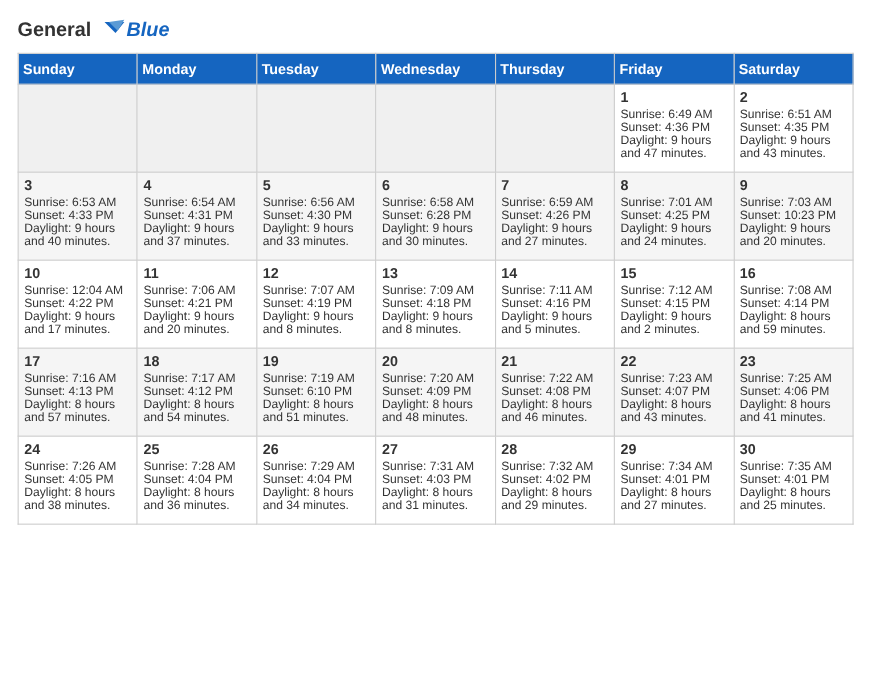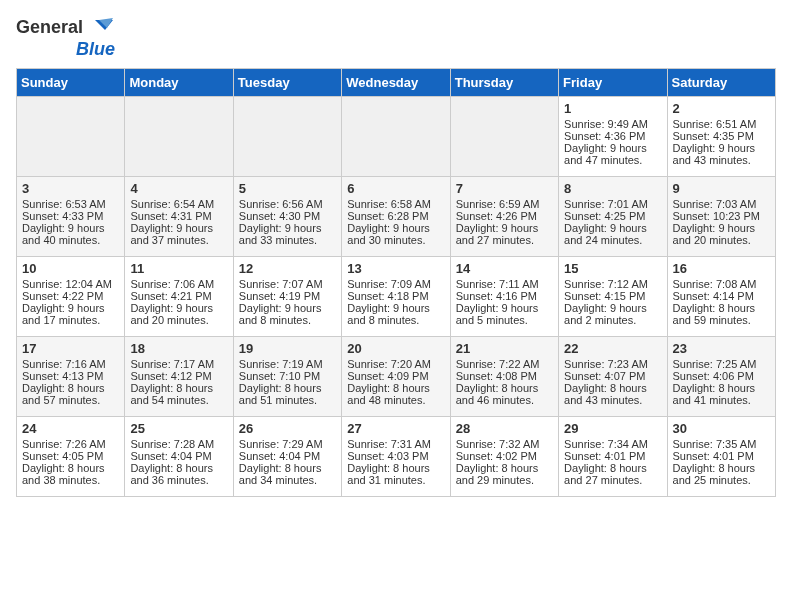--- a/index.html
+++ b/index.html
@@ -66,21 +66,21 @@
     }
     .cell-empty {
       background: #f0f0f0 !important;
     }
   </style>
 </head>
 <body>
 
 <div class="header">
   <div class="logo">
-  <div style="display:flex;flex-direction:column;align-items:flex-end;">
+  <div style="display:flex;flex-direction:row;align-items:center;">
     <div style="display:flex;align-items:center;">
       <div style="font-size:18px;font-weight:bold;color:#333;line-height:1.1;">General</div>
       <svg width="30" height="24" viewBox="0 0 30 24" style="margin-left:2px;">
         <polygon points="10,4 28,4 20,14" fill="#1565c0"></polygon>
         <polygon points="14,4 28,2 22,12" fill="#5b9bd5"></polygon>
       </svg>
     </div>
     <div style="font-size:18px;font-weight:bold;color:#1565c0;line-height:1.1;font-style:italic;">Blue</div>
   </div>
 </div>
@@ -104,21 +104,21 @@
   </thead>
   <tbody id="calendar-body">
       <tr>
         <td class="cell-empty"></td>
         <td class="cell-empty"></td>
         <td class="cell-empty"></td>
         <td class="cell-empty"></td>
         <td class="cell-empty"></td>
         <td>
           <span class="day-num">1</span>
-          <div>Sunrise: 9:49 AM</div>
+          <div>Sunrise: 6:49 AM</div>
           <div>Sunset: 4:36 PM</div>
           <div>Daylight: 9 hours</div>
           <div>and 47 minutes.</div>
         </td>
         <td>
           <span class="day-num">2</span>
           <div>Sunrise: 6:51 AM</div>
           <div>Sunset: 4:35 PM</div>
           <div>Daylight: 9 hours</div>
           <div>and 43 minutes.</div>
@@ -237,21 +237,21 @@
         <td>
           <span class="day-num">18</span>
           <div>Sunrise: 7:17 AM</div>
           <div>Sunset: 4:12 PM</div>
           <div>Daylight: 8 hours</div>
           <div>and 54 minutes.</div>
         </td>
         <td>
           <span class="day-num">19</span>
           <div>Sunrise: 7:19 AM</div>
-          <div>Sunset: 7:10 PM</div>
+          <div>Sunset: 6:10 PM</div>
           <div>Daylight: 8 hours</div>
           <div>and 51 minutes.</div>
         </td>
         <td>
           <span class="day-num">20</span>
           <div>Sunrise: 7:20 AM</div>
           <div>Sunset: 4:09 PM</div>
           <div>Daylight: 8 hours</div>
           <div>and 48 minutes.</div>
         </td>

